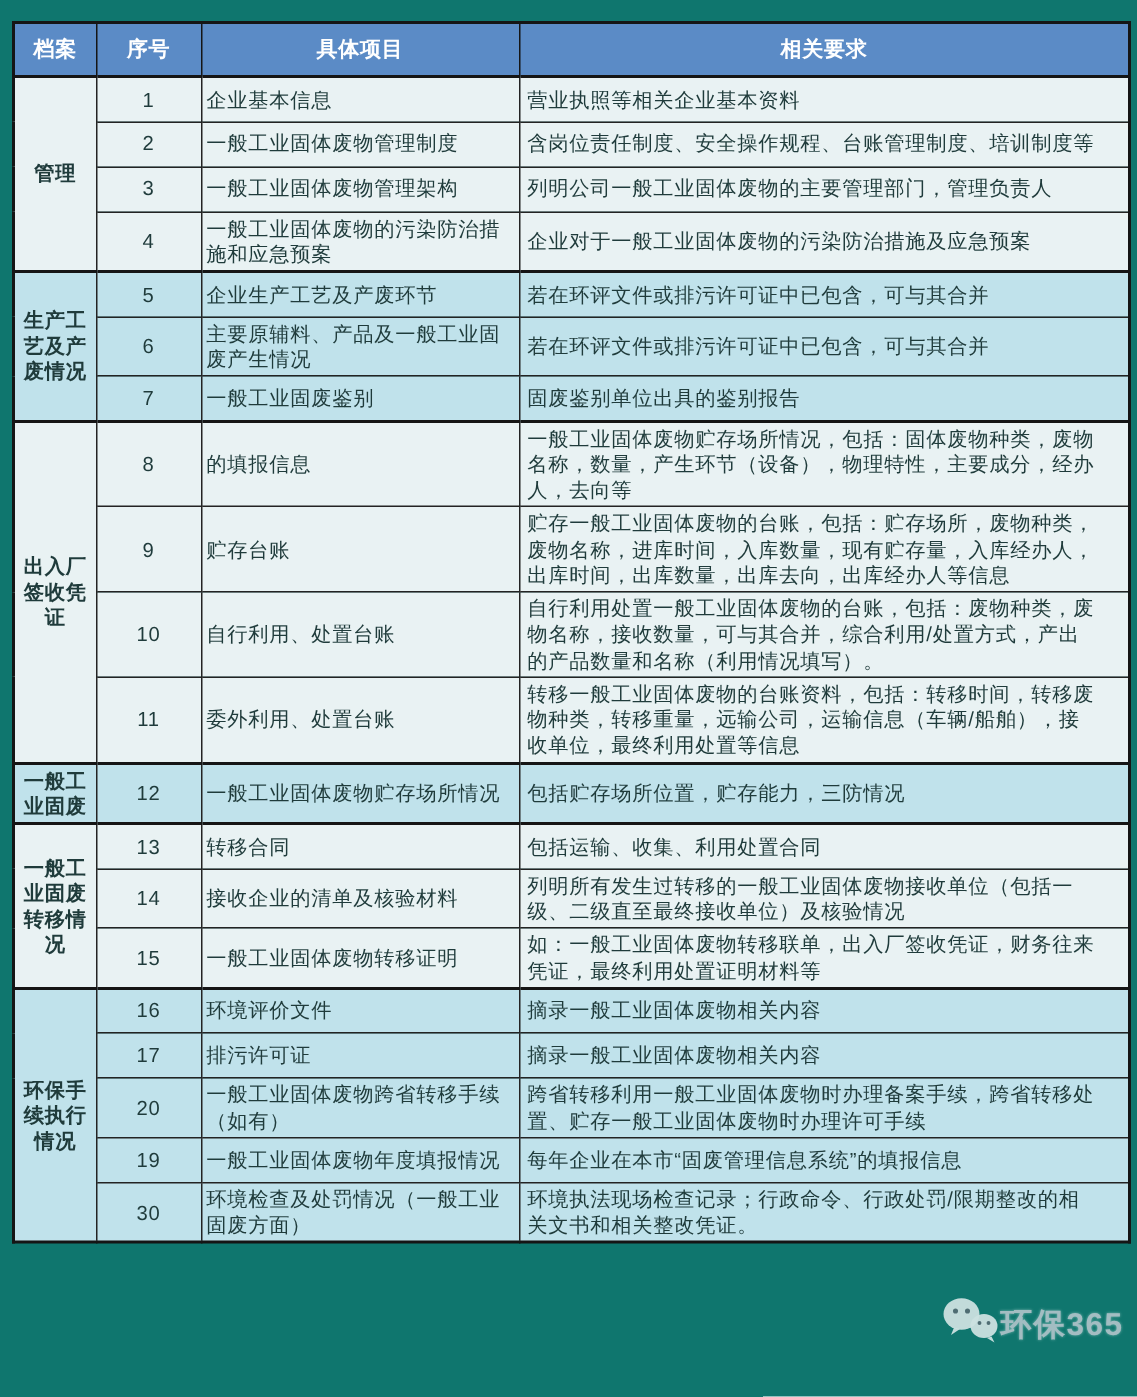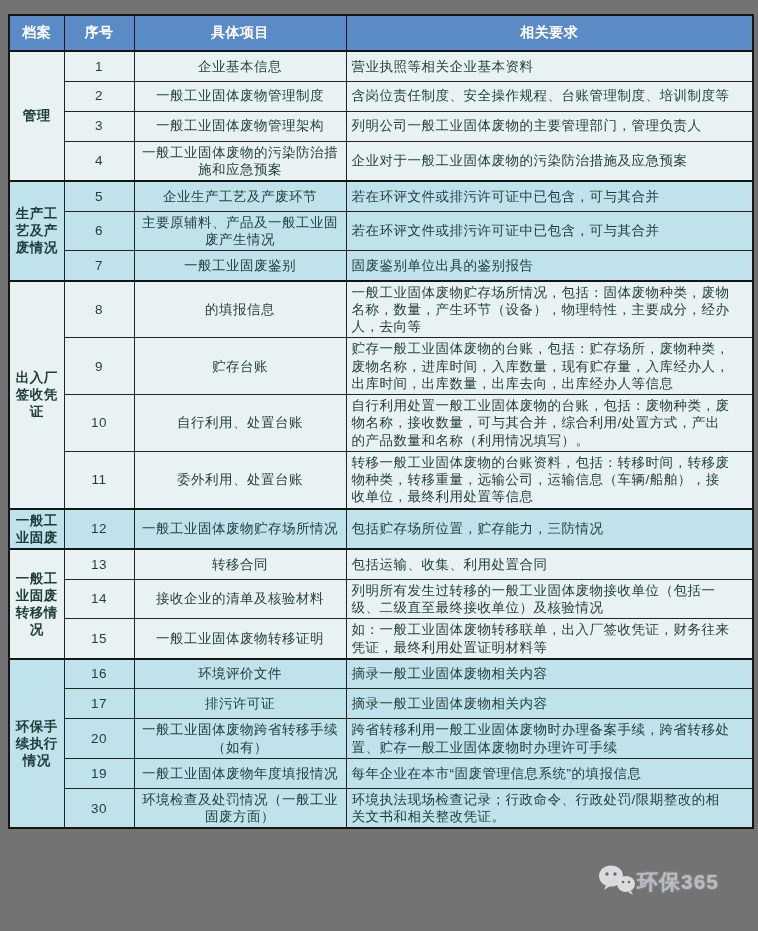--- a/index.html
+++ b/index.html
@@ -6,21 +6,21 @@
     margin: 0;
     padding: 0;
     background: #ffffff;
     font-family: "Liberation Sans", "DejaVu Sans", sans-serif;
   }
   .page {
     position: relative;
     width: 758px;
     height: 931px;
     overflow: hidden;
-    background: #737373;
+    background: #0f766e;
   }
   table.archive-table {
     border-collapse: collapse;
     table-layout: fixed;
     width: 744px;
     margin: 14px 6px 0 8px;
     border: 2px solid #151515;
   }
   .archive-table th,
   .archive-table td {
@@ -53,31 +53,31 @@
   td.archive {
     text-align: center;
     padding: 2px 2px;
     font-weight: bold;
   }
   td.no {
     text-align: center;
     height: 30px;
   }
   td.item {
-    text-align: center;
+    text-align: left;
   }
   td.req {
     text-align: left;
     padding-left: 5px;
     padding-right: 20px;
   }
   
   .watermark {
     position: absolute;
-    left: 598px;
+    left: 628px;
     top: 864px;
     display: flex;
     align-items: center;
     gap: 1px;
     opacity: 0.8;
     pointer-events: none;
   }
   .watermark .wm-text {
     color: #c9cfd8;
     font-size: 21px;

